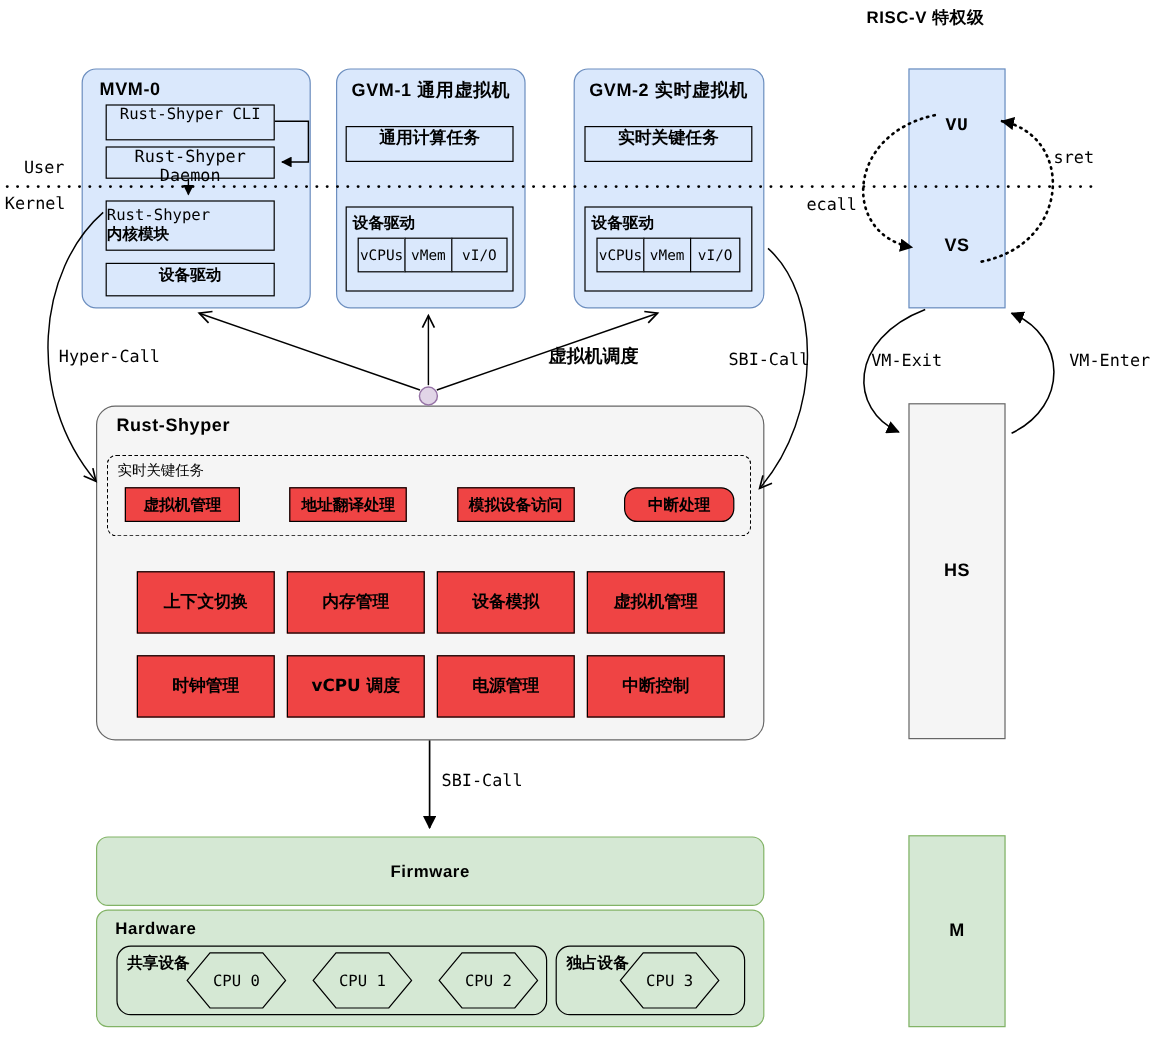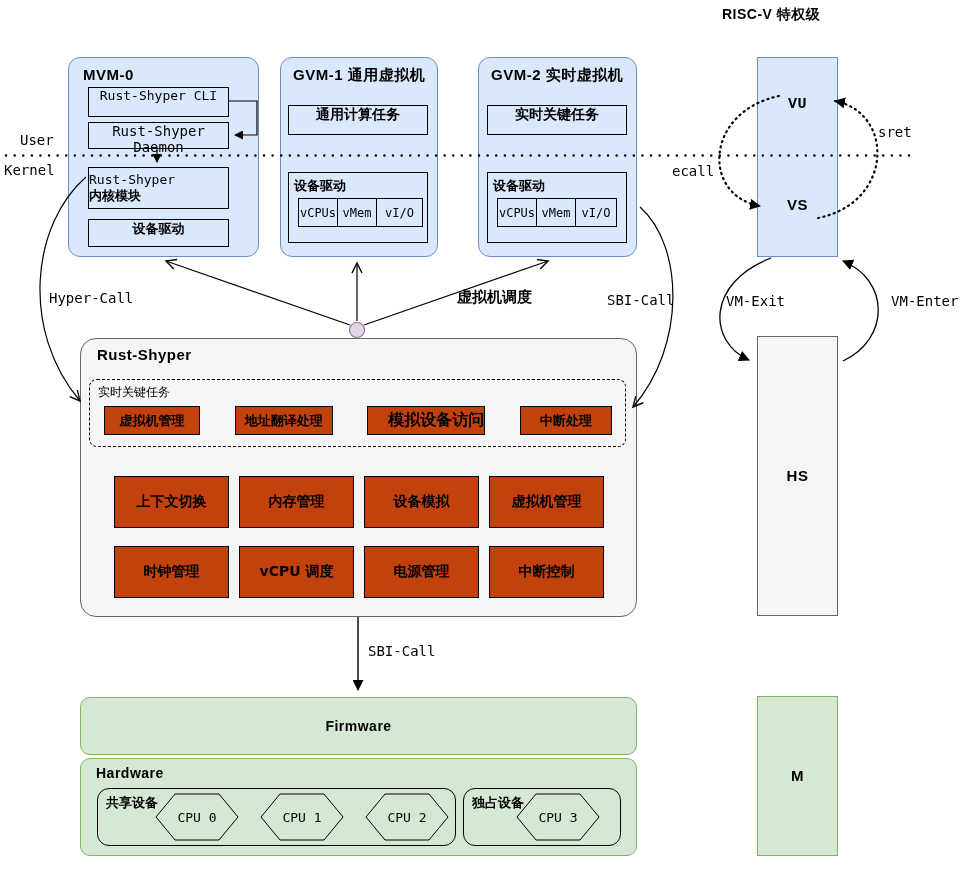--- a/index.html
+++ b/index.html
@@ -8,21 +8,21 @@
   .abs{position:absolute;box-sizing:border-box;}
   .mono{font-family:"DejaVu Sans Mono","Liberation Mono",monospace;}
   .cn{font-family:"DejaVu Sans","Liberation Sans",sans-serif;font-weight:bold;}
   .ttl{font-weight:bold;font-size:15px;letter-spacing:.5px;}
   .vmbox{background:#dae8fc;border:1px solid #6c8ebf;border-radius:12px;}
   .inner{background:#dae8fc;border:1px solid #000;display:flex;align-items:flex-start;justify-content:center;text-align:center;}
   .graybox{background:#f5f5f5;border:1px solid #666;border-radius:16px;}
   .grayrect{background:#f5f5f5;border:1px solid #666;}
   .greenbox{background:#d5e8d4;border:1px solid #82b366;border-radius:10px;}
   .greenrect{background:#d5e8d4;border:1px solid #82b366;}
-  .whitebox{background:#c2410c;border:1px solid #000;display:flex;align-items:center;justify-content:center;text-align:center;}
+  .whitebox{background:#ef4444;border:1px solid #000;display:flex;align-items:center;justify-content:center;text-align:center;}
   .dashbox{border:1px dashed #000;border-radius:8px;background:transparent;}
   .hwgroup{background:#d5e8d4;border:1px solid #000;border-radius:12px;}
   .lbl{white-space:nowrap;}
   svg.overlay{position:absolute;left:0;top:0;pointer-events:none;}
   .cell{background:#dae8fc;border:1px solid #000;display:flex;align-items:center;justify-content:center;}
 </style>
 </head>
 <body>
 
 <div id="stage">
@@ -110,24 +110,24 @@
     <div class="abs ttl lbl" style="left:16px;top:7px;font-size:15px;">Rust-Shyper</div>
     <div class="abs dashbox" style="left:8px;top:40px;width:537px;height:68px;">
       <div class="abs cn lbl" style="left:8px;top:4px;font-size:12px;font-weight:normal;">实时关键任务</div>
       <div class="abs" style="left:14px;top:26px;width:508px;height:27px;display:flex;justify-content:space-between;">
         <div class="whitebox cn" style="width:94px;height:27px;font-size:13px;">
             <span>虚拟机管理</span>
           </div>
         <div class="whitebox cn" style="width:96px;height:27px;font-size:13px;align-items:center;">
             <span>地址翻译处理</span>
           </div>
-        <div class="whitebox cn" style="width:96px;height:27px;font-size:16px;padding-left:20px;">
+        <div class="whitebox cn" style="width:96px;height:27px;font-size:13px;">
             <span>模拟设备访问</span>
           </div>
-        <div class="whitebox cn" style="width:90px;height:27px;font-size:13px;">
+        <div class="whitebox cn" style="width:90px;height:27px;font-size:13px;border-radius:11px;">
             <span>中断处理</span>
           </div>
       </div>
     </div>
     <div class="abs" style="left:33px;top:137px;width:490px;height:122px;display:grid;grid-template-columns:repeat(4,115px);grid-template-rows:52px 52px;column-gap:10px;row-gap:18px;">
       <div class="whitebox cn" style="font-size:14px;">
           <span>上下文切换</span>
         </div>
       <div class="whitebox cn" style="font-size:14px;">
           <span>内存管理</span>

